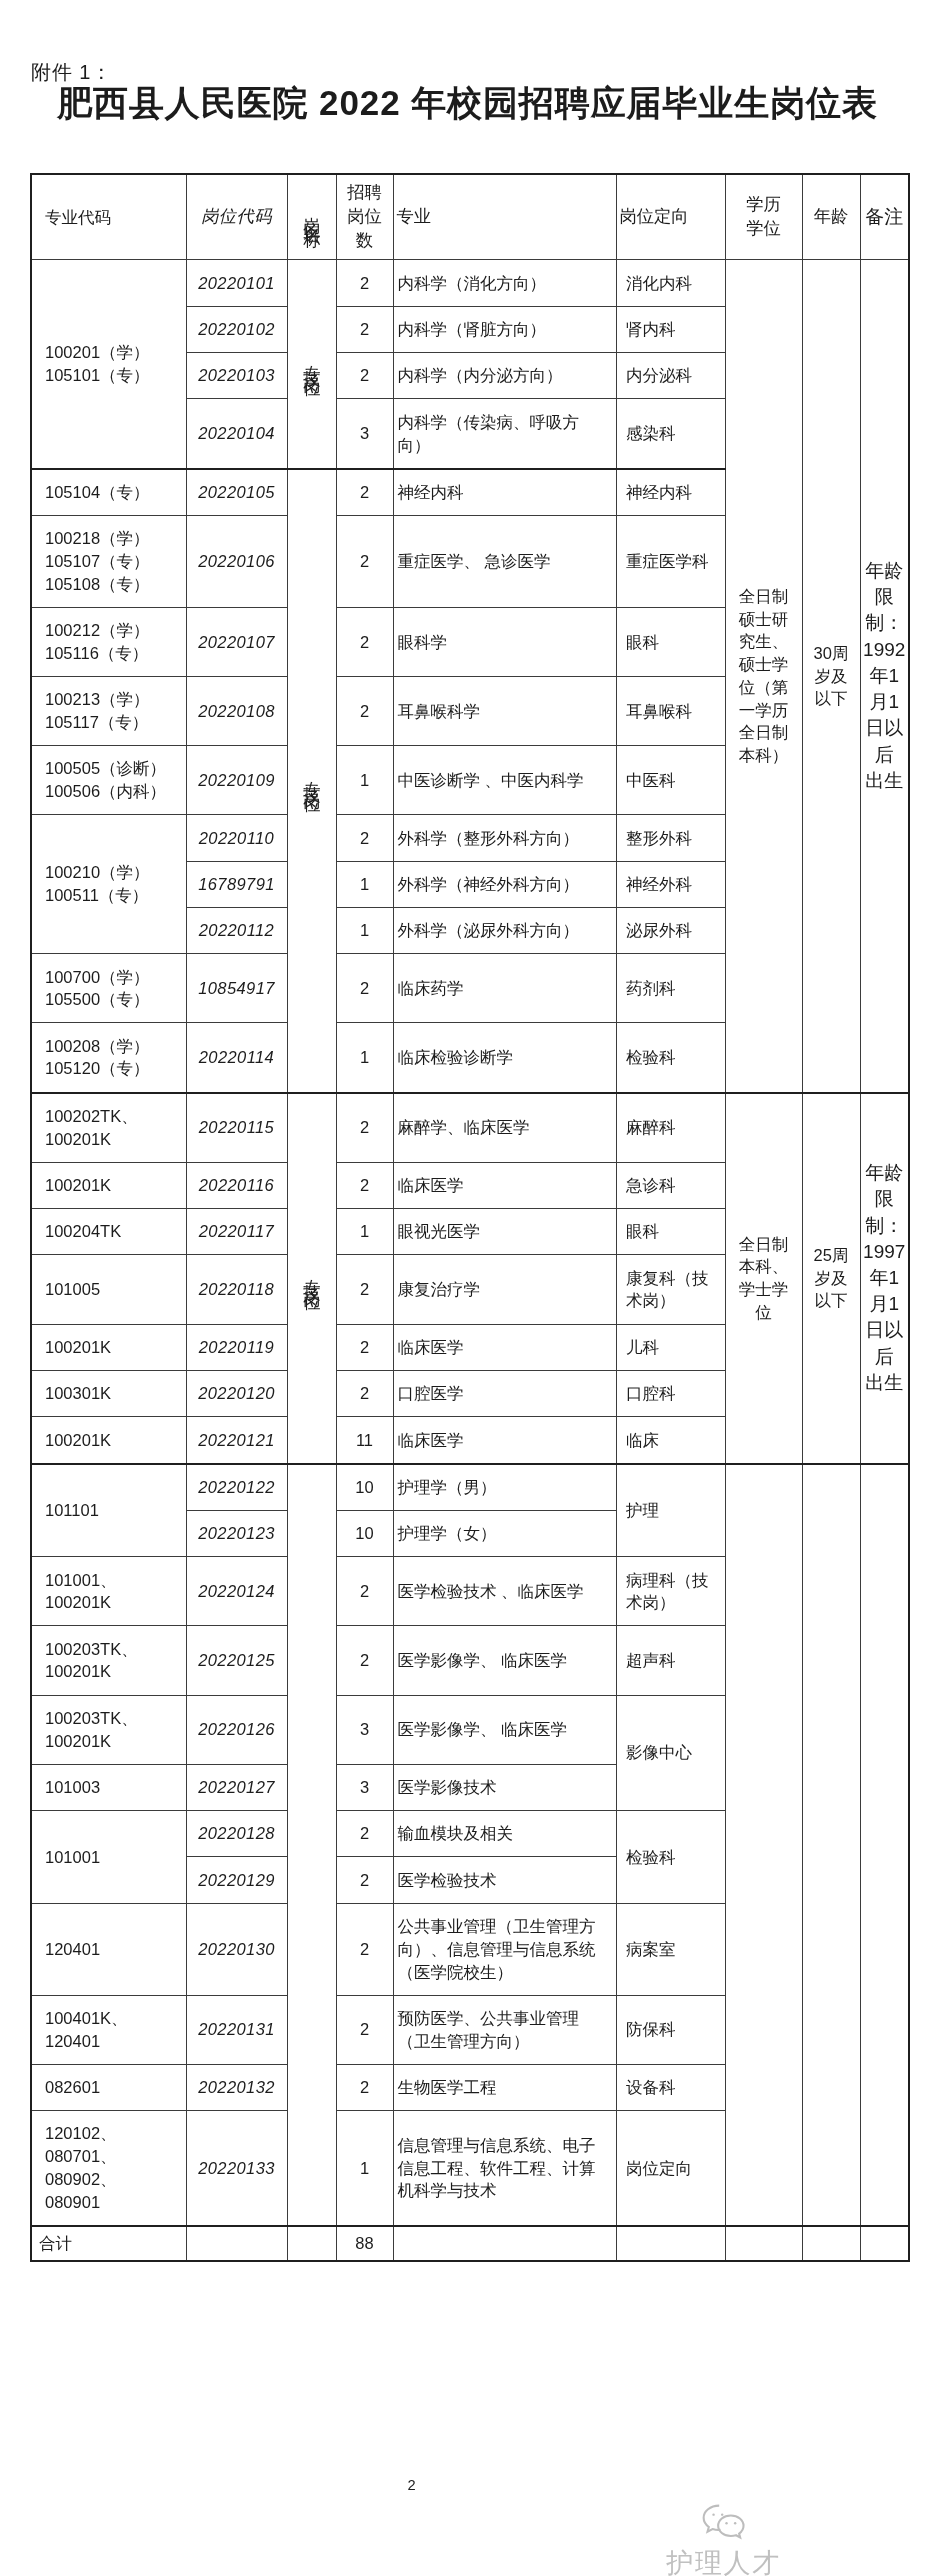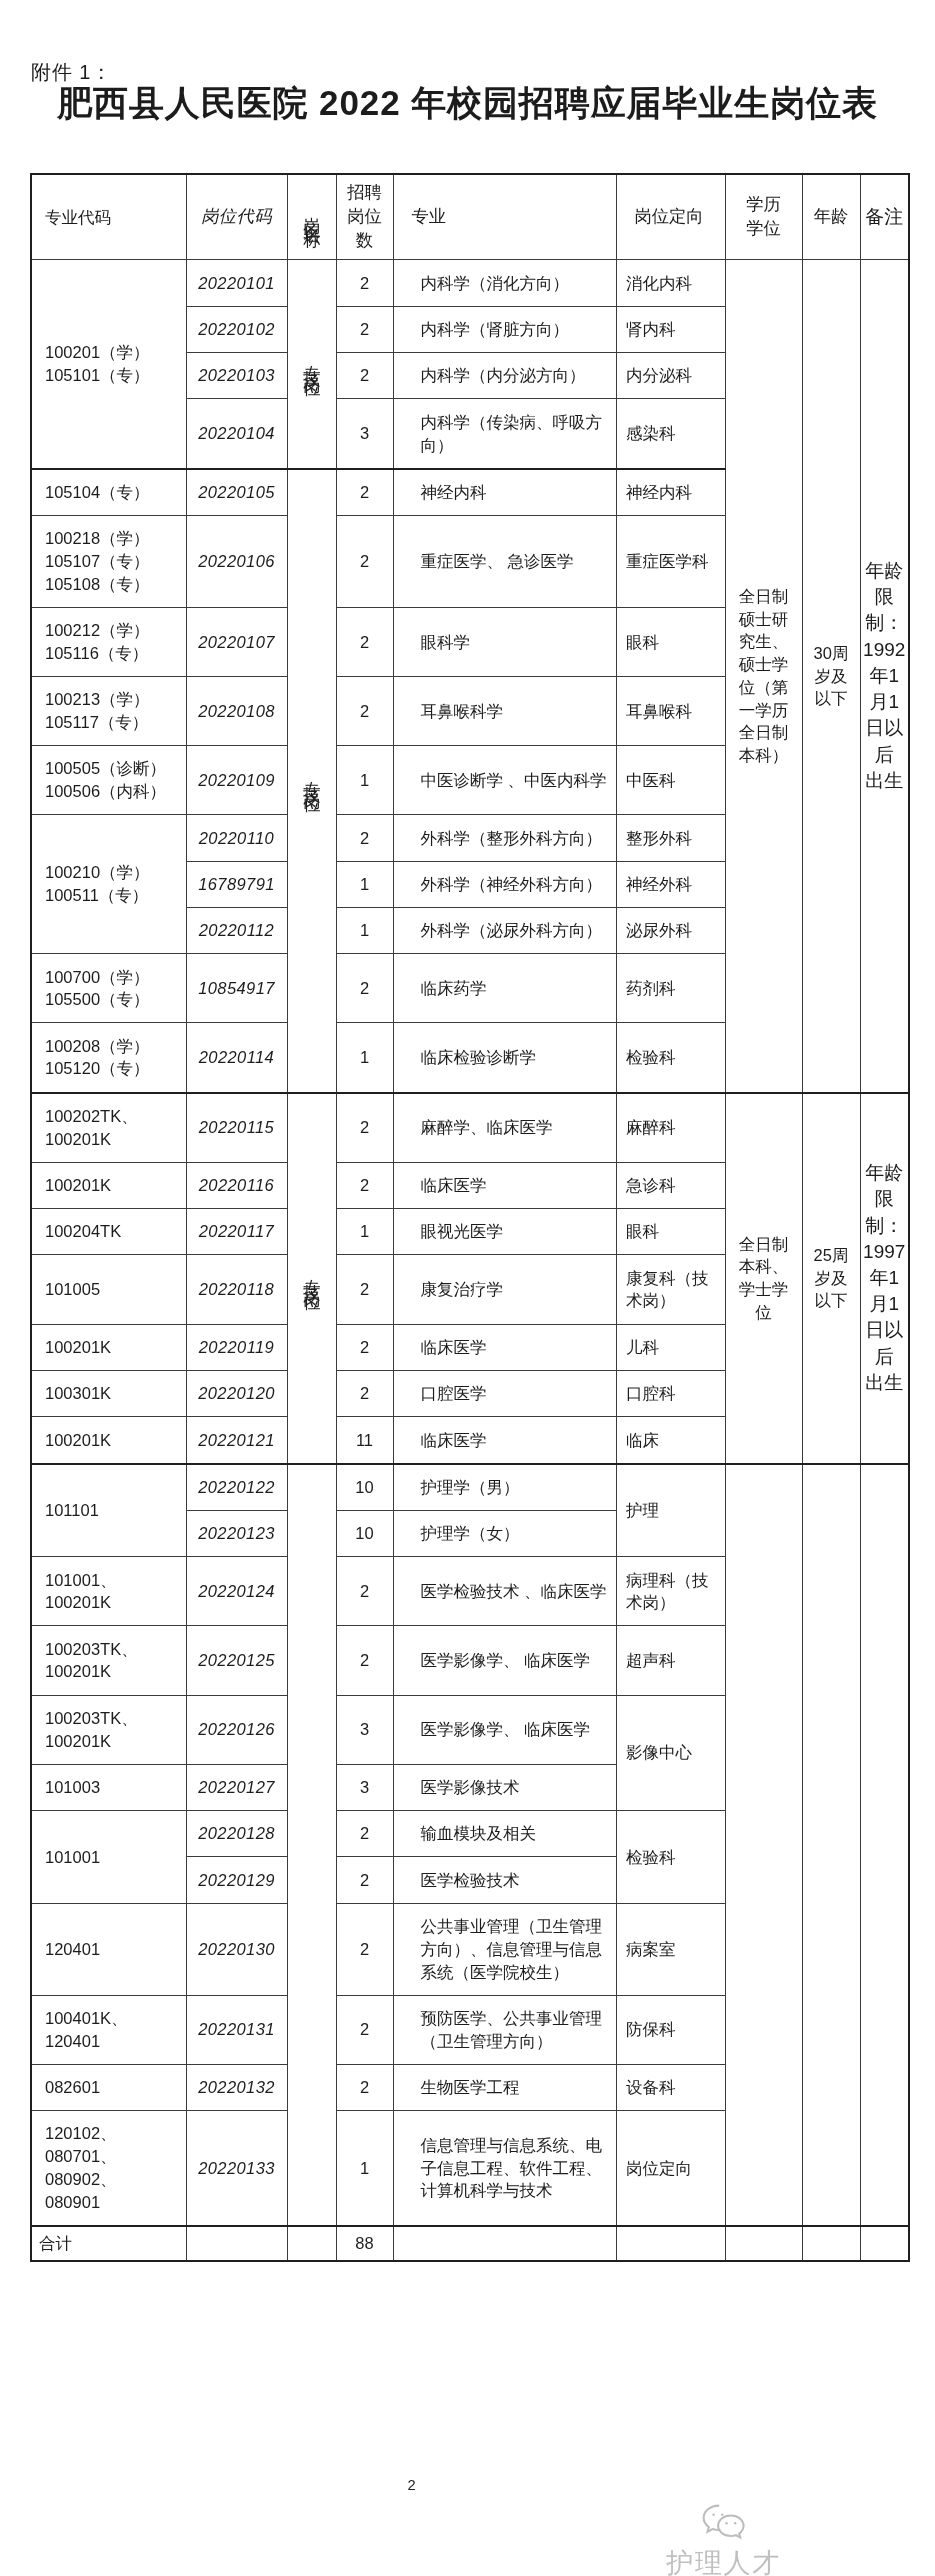--- a/index.html
+++ b/index.html
@@ -15,26 +15,26 @@
     border-collapse:collapse;table-layout:fixed;
     border:2.6px solid #1f1f1f;
   }
   td,th{
     border:1.3px solid #3b3b3b;
     font-size:16.5px;font-weight:400;line-height:1.38;
     vertical-align:middle;white-space:pre-line;
     padding:11.3px 7px;word-break:break-word;overflow:hidden;
   }
   thead th{height:74px;text-align:center;padding:5.2px 3.5px;font-size:17.3px;}
-  th.c-major,th.c-dept{text-align:left;padding-left:18px;}
+  th.c-major,th.c-dept{text-align:left;padding-left:3px;}
   .c-code{text-align:left;padding-left:13px;font-size:16.5px;}
   .c-pid{text-align:center;letter-spacing:0.4px;font-style:italic;}
   .c-name{text-align:center;padding:3.5px 1.7px;}
   .c-num{text-align:center;}
-  .c-major{text-align:left;padding-left:27px;}
+  .c-major{text-align:left;padding-left:4px;}
   .c-dept{text-align:left;padding-left:9.5px;}
   .c-edu{text-align:center;padding:3.5px 5.2px;}
   .c-age{text-align:center;padding:3.5px 4.3px;}
   .c-note{text-align:center;padding:3.5px 2.6px;font-size:19px;word-break:break-all;}
   .vtext{
     writing-mode:vertical-rl;text-orientation:upright;
     display:inline-block;letter-spacing:5.2px;font-size:17.3px;line-height:1.1;
   }
   tr.grp td{border-top:2.6px solid #1f1f1f;}
   tr.totals td{padding:5.2px 7px;height:21px;}

